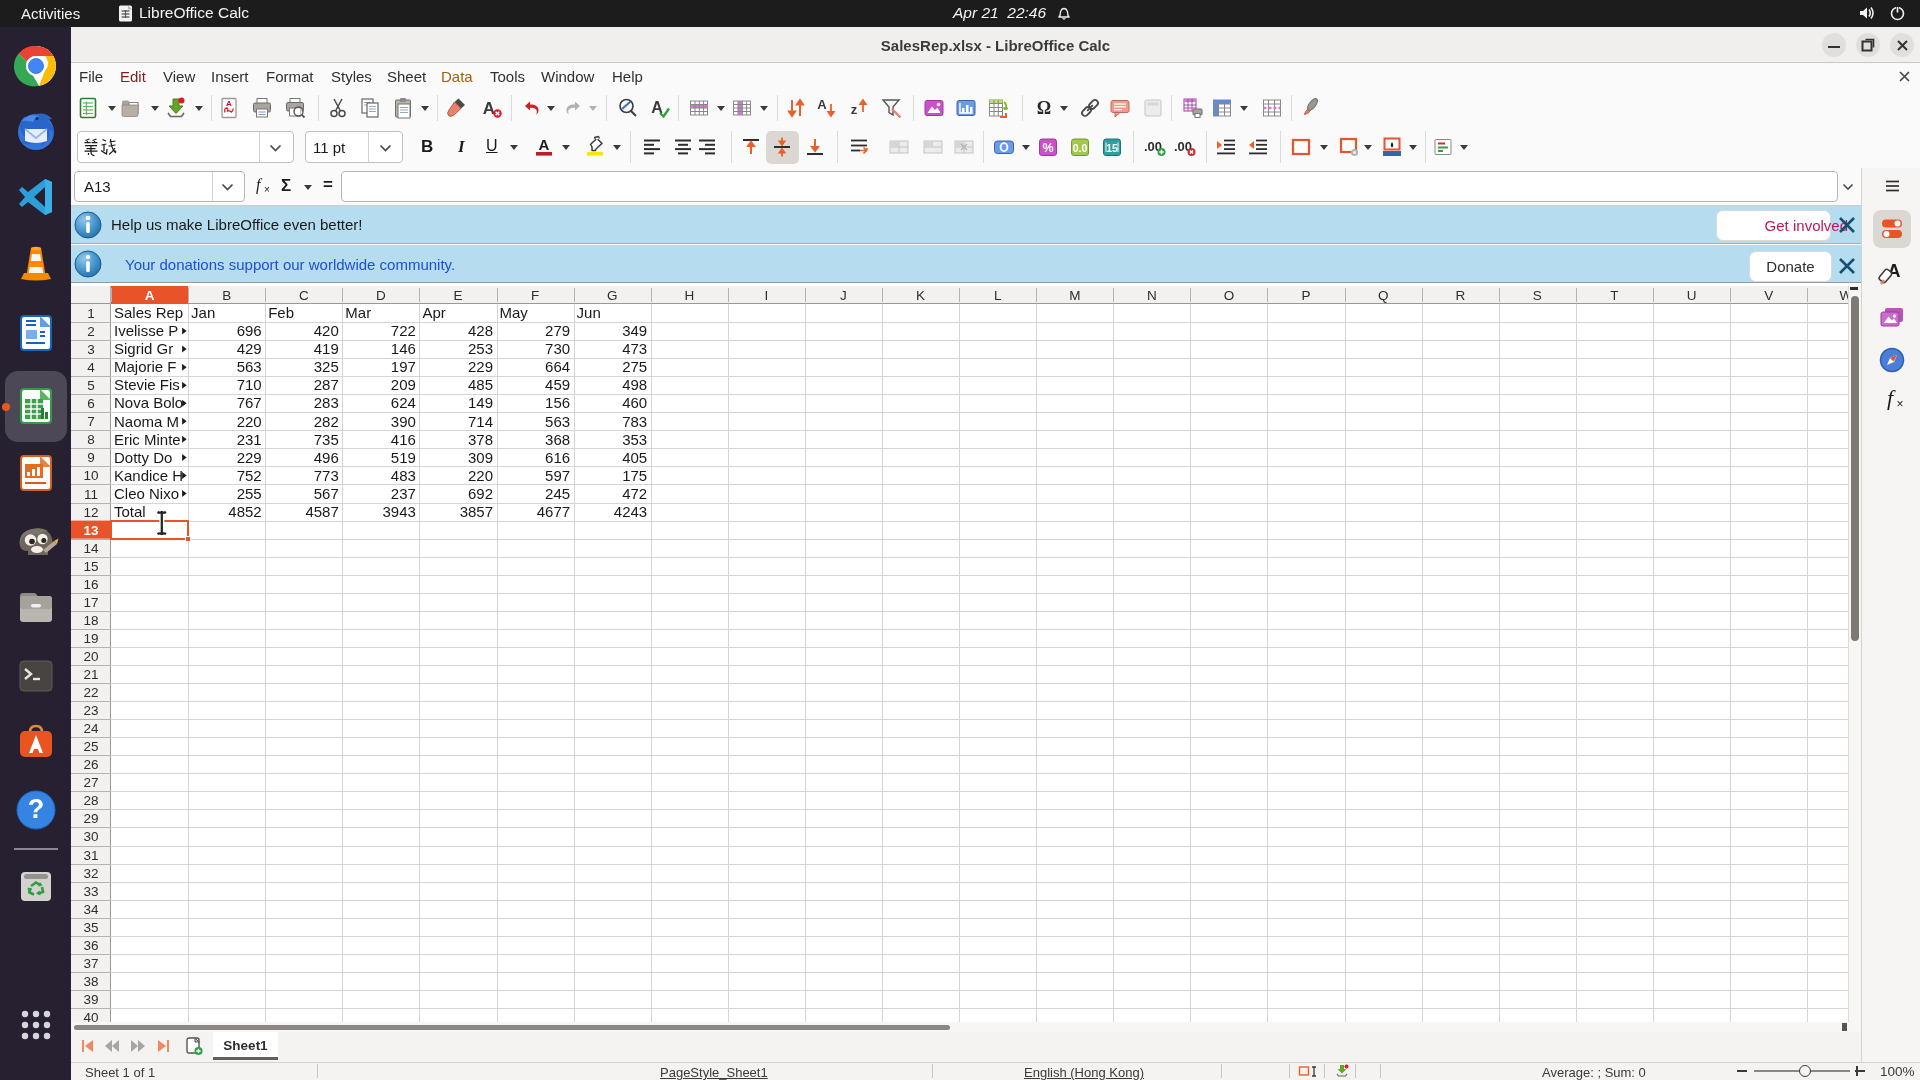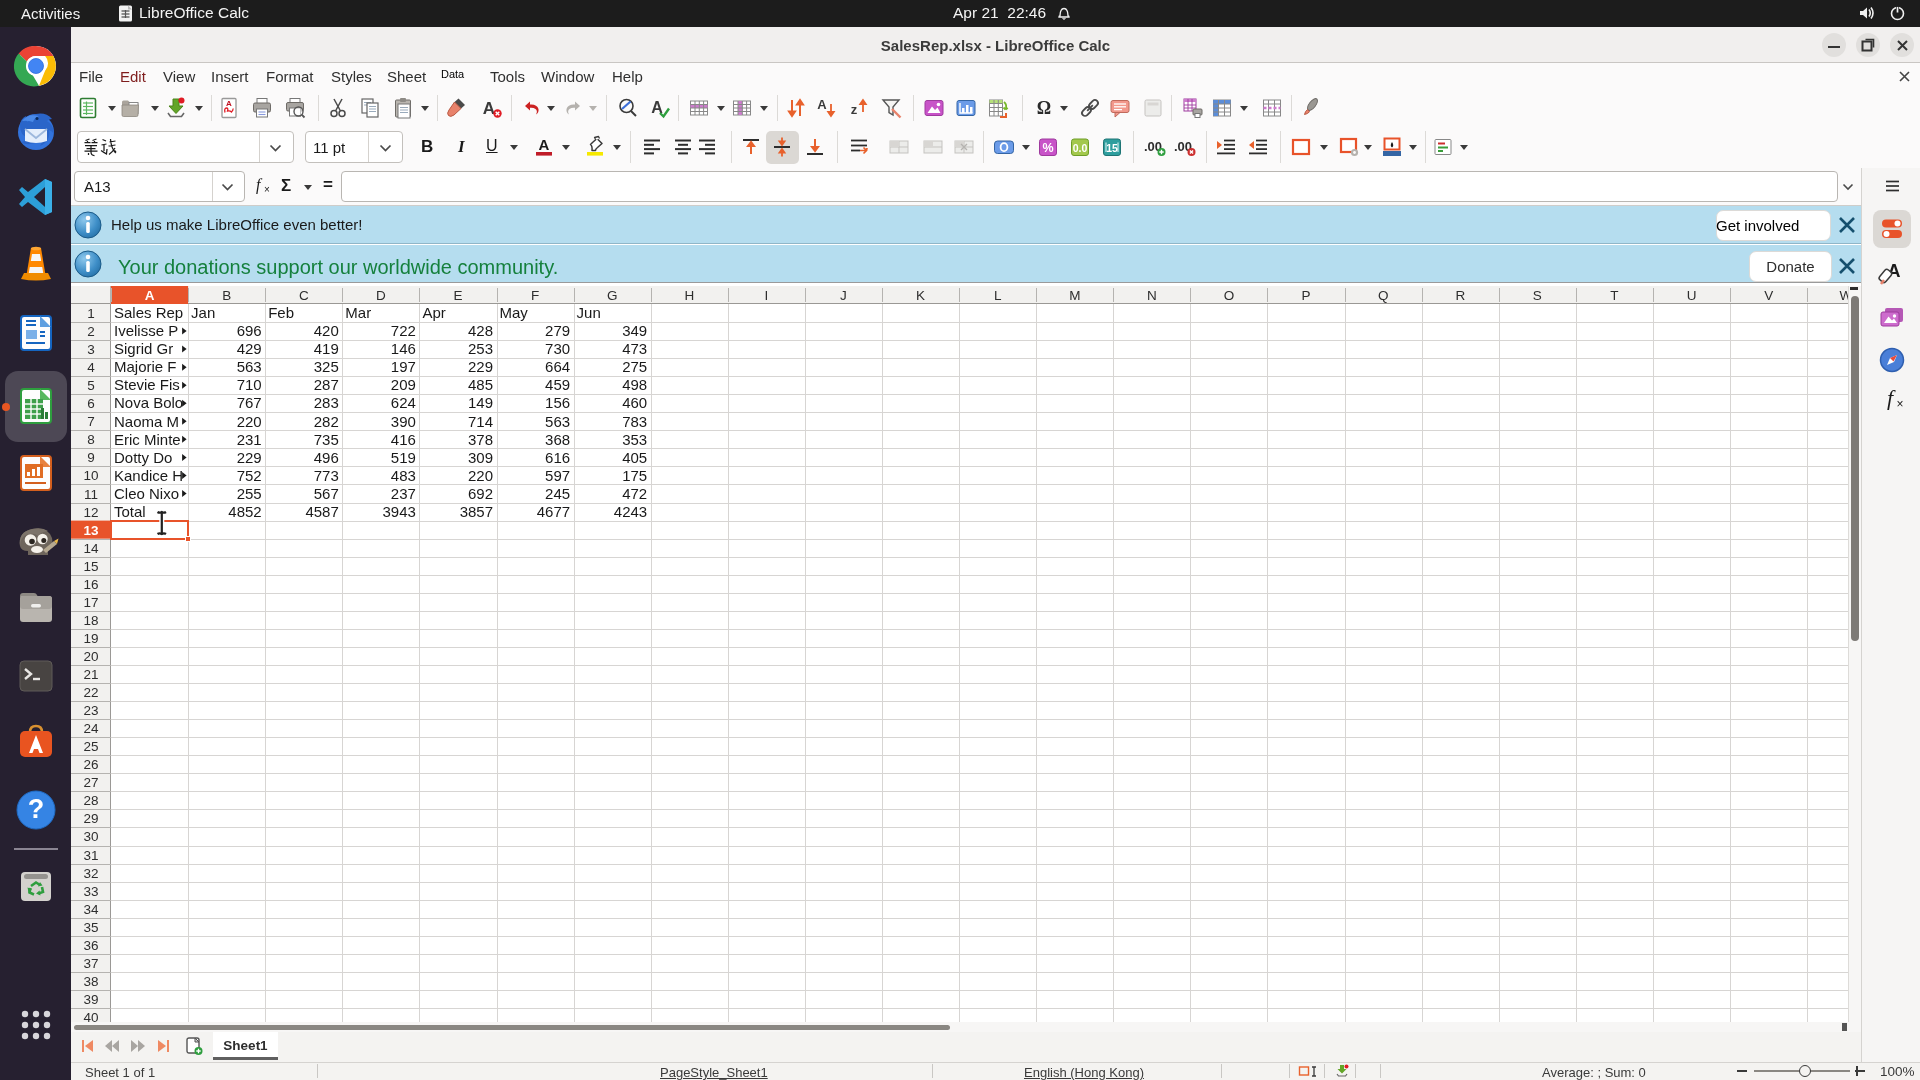--- a/index.html
+++ b/index.html
@@ -18,21 +18,21 @@
 <rect x="1" y="0.5" width="13" height="16" rx="1.5" fill="#f2f2f2"></rect>
 <path d="M10 0.5 L14 4.5 L10 4.5 Z" fill="#bbb"></path>
 <g stroke="#555" stroke-width="1.3">
       <line x1="3.5" y1="6" x2="11.5" y2="6"></line>
       <line x1="3.5" y1="9" x2="11.5" y2="9"></line>
       <line x1="3.5" y1="12" x2="11.5" y2="12"></line>
     </g>
 <line x1="7.5" y1="5" x2="7.5" y2="13" stroke="#555" stroke-width="1.2"></line>
 </svg>
 <div class="t" style="left:139px;top:4px;color:#f4f4f4;font-size:15.5px;">LibreOffice Calc</div>
-<div class="t" style="left:953px;top:4px;color:#f4f4f4;font-size:15.5px;">Apr 21  22:46</div>
+<div class="t" style="left:953px;top:4px;color:#f4f4f4;font-size:15.5px;font-style:italic;">Apr 21  22:46</div>
 <svg style="left:1055px;top:5px" width="18" height="17" viewBox="0 0 18 17">
 <path d="M4 12 Q4 11 5 10.5 Q5.2 7 6 5.5 Q7 3.5 9 3.5 Q11 3.5 12 5.5 Q12.8 7 13 10.5 Q14 11 14 12 Z" fill="none" stroke="#efefef" stroke-width="1.4"></path>
 <path d="M7.5 13.5 Q9 15 10.5 13.5" fill="#efefef" stroke="#efefef" stroke-width="1"></path>
 </svg>
 <svg style="left:1858px;top:5px" width="18" height="16" viewBox="0 0 18 16">
 <path d="M2 6 L5 6 L9 2.5 L9 13.5 L5 10 L2 10 Z" fill="#f0f0f0"></path>
 <path d="M11 4.5 Q13.5 8 11 11.5" stroke="#f0f0f0" stroke-width="1.6" fill="none"></path>
 <path d="M13 2.5 Q17 8 13 13.5" stroke="#f0f0f0" stroke-width="1.6" fill="none"></path>
 </svg>
 <svg style="left:1889px;top:5px" width="17" height="17" viewBox="0 0 17 17">
@@ -180,21 +180,21 @@
 <path d="M2 2 L11 11 M11 2 L2 11" stroke="#333" stroke-width="2"></path>
 </svg>
 <div class="abs" style="left:71px;top:63px;width:1849px;height:27px;background:#fbfafa;"></div>
 <div class="t" style="left:79px;top:68px;font-size:15px;color:#2f2f2f;">File</div>
 <div class="t" style="left:120px;top:68px;font-size:15px;color:#7f1d1d;">Edit</div>
 <div class="t" style="left:163px;top:68px;font-size:15px;color:#2f2f2f;">View</div>
 <div class="t" style="left:211px;top:68px;font-size:15px;color:#2f2f2f;">Insert</div>
 <div class="t" style="left:266px;top:68px;font-size:15px;color:#2f2f2f;">Format</div>
 <div class="t" style="left:331px;top:68px;font-size:15px;color:#2f2f2f;">Styles</div>
 <div class="t" style="left:387px;top:68px;font-size:15px;color:#2f2f2f;">Sheet</div>
-<div class="t" style="left:441px;top:68px;font-size:11px;color:#000000;">Data</div>
+<div class="t" style="left:441px;top:68px;font-size:15px;color:#a16207;">Data</div>
 <div class="t" style="left:490px;top:68px;font-size:15px;color:#2f2f2f;">Tools</div>
 <div class="t" style="left:541px;top:68px;font-size:15px;color:#2f2f2f;">Window</div>
 <div class="t" style="left:612px;top:68px;font-size:15px;color:#2f2f2f;">Help</div>
 <svg style="left:1898px;top:70px" width="13" height="13" viewBox="0 0 13 13">
 <path d="M2 2 L11 11 M11 2 L2 11" stroke="#444" stroke-width="1.6"></path>
   </svg>
 <div class="abs" style="left:71px;top:90px;width:1849px;height:78px;background:#fbfafa;"></div>
 <svg style="left:76.0px;top:96.0px" width="24" height="24" viewBox="0 0 24 24">
     <rect x="4.5" y="2.5" width="15" height="19" rx="1.5" fill="#fff" stroke="#2e7d32" stroke-width="1.6"></rect>
 <g stroke="#5cb860" stroke-width="1.2">
@@ -685,23 +685,23 @@
         <stop offset="0" stop-color="#8ec8ec"></stop>
         <stop offset="0.55" stop-color="#3f8fc8"></stop>
         <stop offset="1" stop-color="#1c6499"></stop>
       </radialGradient>
     </defs>
 <circle cx="14" cy="14" r="13" fill="url(#ib264)" stroke="#1a5a88" stroke-width="1"></circle>
 <rect x="12.2" y="11" width="3.6" height="11" rx="1.5" fill="#fff"></rect>
 <circle cx="14" cy="7" r="2.3" fill="#fff"></circle>
   </svg>
 <div class="t" style="left:111px;top:216px;font-size:15px;color:#1a1a1a;">Help us make LibreOffice even better!</div>
-<div class="t" style="left:118px;top:256px;font-size:20px;color:#15803d;">Your donations support our worldwide community.</div>
+<div class="t" style="left:125px;top:256px;font-size:15px;color:#1d4ed8;">Your donations support our worldwide community.</div>
 <div class="abs" style="left:1716px;top:210px;width:115px;height:31px;background:#fff;border:1px solid #dcdad7;border-radius:7px;"></div>
-<div class="t" style="left:1716px;top:217px;width:132px;text-align:left;font-size:15px;color:#000000;">Get involved</div>
+<div class="t" style="left:1716px;top:217px;width:132px;text-align:right;font-size:15px;color:#be185d;">Get involved</div>
 <div class="abs" style="left:1749px;top:251px;width:83px;height:31px;background:#fff;border:1px solid #dcdad7;border-radius:7px;"></div>
 <div class="t" style="left:1749px;top:258px;width:83px;text-align:center;font-size:15px;color:#2d2d2d;">Donate</div>
 <svg style="left:1838px;top:216px" width="18" height="18" viewBox="0 0 18 18">
 <path d="M2 2 L16 16 M16 2 L2 16" stroke="#15506e" stroke-width="2.6"></path>
   </svg>
 <svg style="left:1838px;top:257px" width="18" height="18" viewBox="0 0 18 18">
 <path d="M2 2 L16 16 M16 2 L2 16" stroke="#15506e" stroke-width="2.6"></path>
   </svg>
 <div class="abs" style="left:71px;top:286px;width:1777.0px;height:18px;background:#f2f1ef;border-bottom:1px solid #9a9895;"></div>
 <div class="abs" style="left:71px;top:286px;width:40px;height:18px;border-right:1px solid #b5b3b0;"></div>

